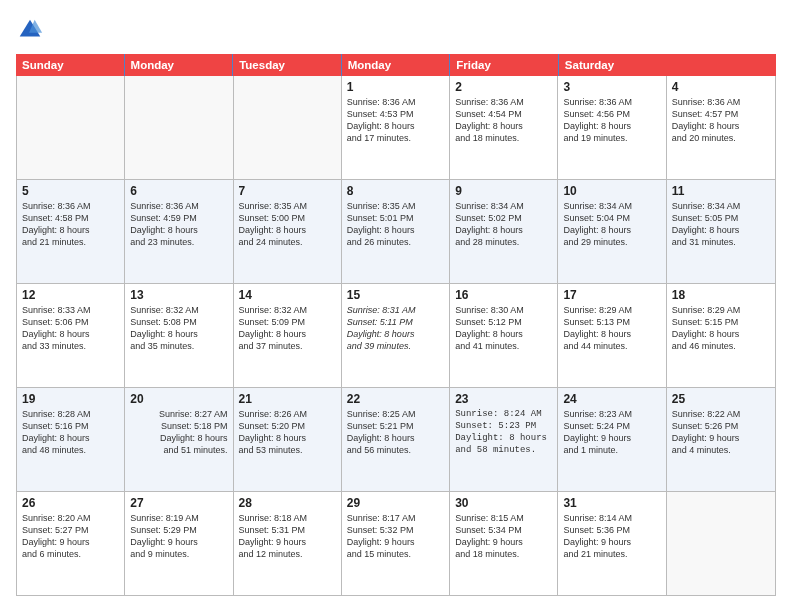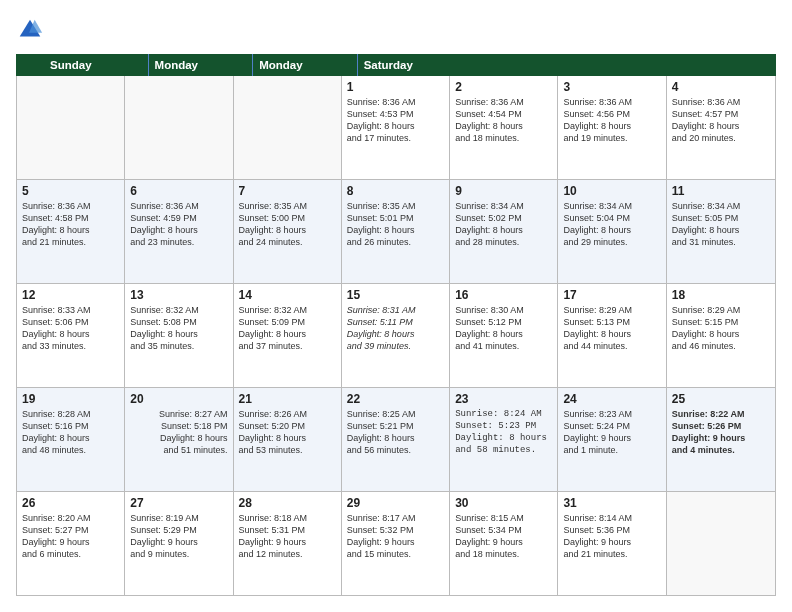--- a/index.html
+++ b/index.html
@@ -52,22 +52,21 @@
       color: #444;
     }
     .calendar {
       flex: 1;
       display: flex;
       flex-direction: column;
     }
     .cal-header-row {
       display: grid;
       grid-template-columns: repeat(7, 1fr);
-      background: #14532d;
-      padding-left: 28px;
+      background: #ef4444;
     }
     .cal-header-cell {
       color: #fff;
       font-size: 11.5px;
       font-weight: bold;
       padding: 5px 6px;
       text-align: left;
       border-right: 1px solid #5080c8;
     }
     .cal-header-cell:last-child { border-right: none; }
@@ -126,21 +125,23 @@
     <div class="title-block">
       <div class="calendar-title"></div>
       <div class="calendar-subtitle"></div>
     </div>
   </div>
 
   <div class="calendar">
     <div class="cal-header-row">
     <div class="cal-header-cell">Sunday</div>
         <div class="cal-header-cell">Monday</div>
+        <div class="cal-header-cell">Tuesday</div>
         <div class="cal-header-cell">Monday</div>
+        <div class="cal-header-cell">Friday</div>
         <div class="cal-header-cell">Saturday</div>
       </div>
     <div class="cal-body">
     <div class="cal-week">
           <div class="cal-cell empty"></div>
           <div class="cal-cell empty"></div>
           <div class="cal-cell empty"></div>
           <div class="cal-cell">
             <div class="day-num">1</div>
             <div class="cell-text" style="white-space: pre-line;">Sunrise: 8:36 AM
@@ -310,21 +311,21 @@
           </div>
           <div class="cal-cell alt-row">
             <div class="day-num">24</div>
             <div class="cell-text" style="white-space: pre-line;">Sunrise: 8:23 AM
 Sunset: 5:24 PM
 Daylight: 9 hours
 and 1 minute.</div>
           </div>
           <div class="cal-cell alt-row">
             <div class="day-num">25</div>
-            <div class="cell-text" style="white-space: pre-line; font-weight: bold;">Sunrise: 8:22 AM
+            <div class="cell-text" style="white-space: pre-line;">Sunrise: 8:22 AM
 Sunset: 5:26 PM
 Daylight: 9 hours
 and 4 minutes.</div>
           </div>
         </div>
         <div class="cal-week">
           <div class="cal-cell">
             <div class="day-num">26</div>
             <div class="cell-text" style="white-space: pre-line;">Sunrise: 8:20 AM
 Sunset: 5:27 PM

